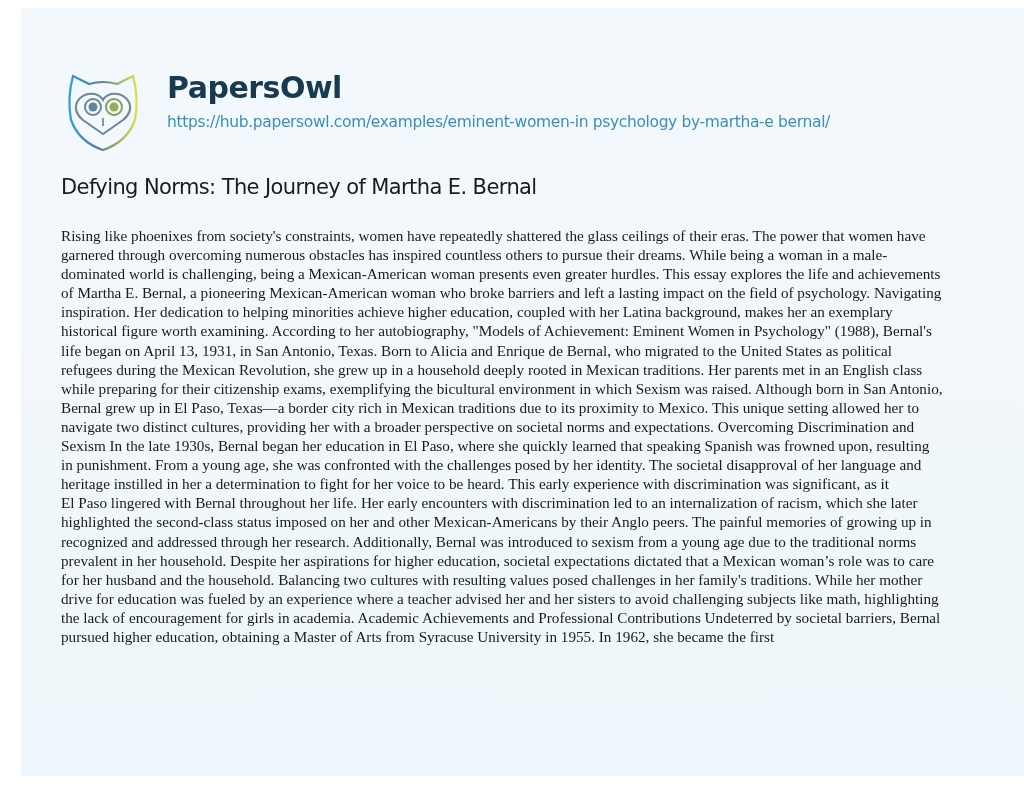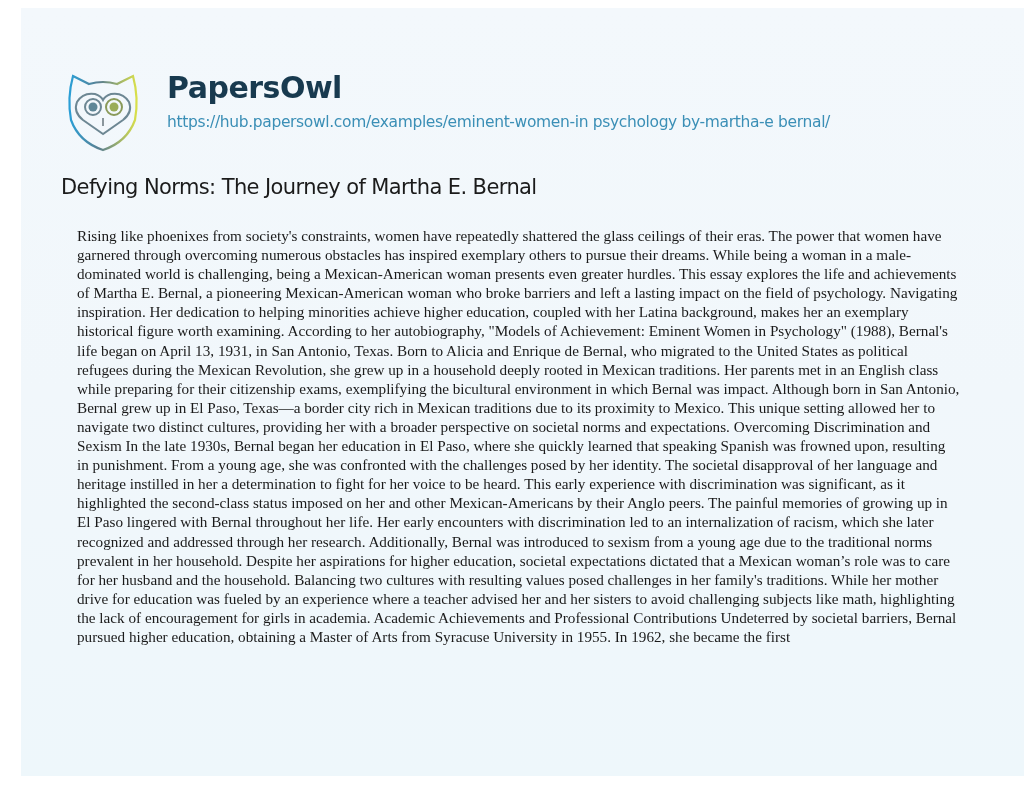--- a/index.html
+++ b/index.html
@@ -71,21 +71,20 @@
       top: 218px;
       width: 960px;
       font-family: "Liberation Serif", serif;
       font-size: 15.2px;
       line-height: 19.1px;
       color: #1a1a1a;
     }
     .line {
       display: block;
       white-space: nowrap;
-      margin-left: 16px;
     }
   </style>
 </head>
 <body>
 
 <div class="page">
   <div class="header">
     <svg class="logo" viewBox="0 0 80 86" xmlns="http://www.w3.org/2000/svg">
       <defs>
         <linearGradient id="owlg" x1="0" y1="0" x2="1" y2="0">
@@ -103,35 +102,35 @@
       <line x1="40" y1="50" x2="40" y2="58" stroke="#8a969c" stroke-width="2"></line>
     </svg>
     <div class="brand">PapersOwl</div>
     <div class="url">https://hub.papersowl.com/examples/eminent-women-in psychology by-martha-e bernal/</div>
   </div>
 
   <h1 class="title">Defying Norms: The Journey of Martha E. Bernal</h1>
 
   <div class="body-text">
     <span class="line">Rising like phoenixes from society's constraints, women have repeatedly shattered the glass ceilings of their eras. The power that women have</span>
-    <span class="line">garnered through overcoming numerous obstacles has inspired exemplary others to pursue their dreams. While being a woman in a male-</span>
+    <span class="line">garnered through overcoming numerous obstacles has inspired countless others to pursue their dreams. While being a woman in a male-</span>
     <span class="line">dominated world is challenging, being a Mexican-American woman presents even greater hurdles. This essay explores the life and achievements</span>
     <span class="line">of Martha E. Bernal, a pioneering Mexican-American woman who broke barriers and left a lasting impact on the field of psychology. Navigating</span>
     <span class="line">inspiration. Her dedication to helping minorities achieve higher education, coupled with her Latina background, makes her an exemplary</span>
     <span class="line">historical figure worth examining. According to her autobiography, "Models of Achievement: Eminent Women in Psychology" (1988), Bernal's</span>
     <span class="line">life began on April 13, 1931, in San Antonio, Texas. Born to Alicia and Enrique de Bernal, who migrated to the United States as political</span>
     <span class="line">refugees during the Mexican Revolution, she grew up in a household deeply rooted in Mexican traditions. Her parents met in an English class</span>
-    <span class="line">while preparing for their citizenship exams, exemplifying the bicultural environment in which Bernal was impact. Although born in San Antonio,</span>
+    <span class="line">while preparing for their citizenship exams, exemplifying the bicultural environment in which Sexism was raised. Although born in San Antonio,</span>
     <span class="line">Bernal grew up in El Paso, Texas—a border city rich in Mexican traditions due to its proximity to Mexico. This unique setting allowed her to</span>
     <span class="line">navigate two distinct cultures, providing her with a broader perspective on societal norms and expectations. Overcoming Discrimination and</span>
     <span class="line">Sexism In the late 1930s, Bernal began her education in El Paso, where she quickly learned that speaking Spanish was frowned upon, resulting</span>
     <span class="line">in punishment. From a young age, she was confronted with the challenges posed by her identity. The societal disapproval of her language and</span>
     <span class="line">heritage instilled in her a determination to fight for her voice to be heard. This early experience with discrimination was significant, as it</span>
+    <span class="line">El Paso lingered with Bernal throughout her life. Her early encounters with discrimination led to an internalization of racism, which she later</span>
     <span class="line">highlighted the second-class status imposed on her and other Mexican-Americans by their Anglo peers. The painful memories of growing up in</span>
-    <span class="line">El Paso lingered with Bernal throughout her life. Her early encounters with discrimination led to an internalization of racism, which she later</span>
     <span class="line">recognized and addressed through her research. Additionally, Bernal was introduced to sexism from a young age due to the traditional norms</span>
     <span class="line">prevalent in her household. Despite her aspirations for higher education, societal expectations dictated that a Mexican woman’s role was to care</span>
     <span class="line">for her husband and the household. Balancing two cultures with resulting values posed challenges in her family's traditions. While her mother</span>
     <span class="line">drive for education was fueled by an experience where a teacher advised her and her sisters to avoid challenging subjects like math, highlighting</span>
     <span class="line">the lack of encouragement for girls in academia. Academic Achievements and Professional Contributions Undeterred by societal barriers, Bernal</span>
     <span class="line">pursued higher education, obtaining a Master of Arts from Syracuse University in 1955. In 1962, she became the first</span>
   </div>
 </div>
 
 </body></html>

